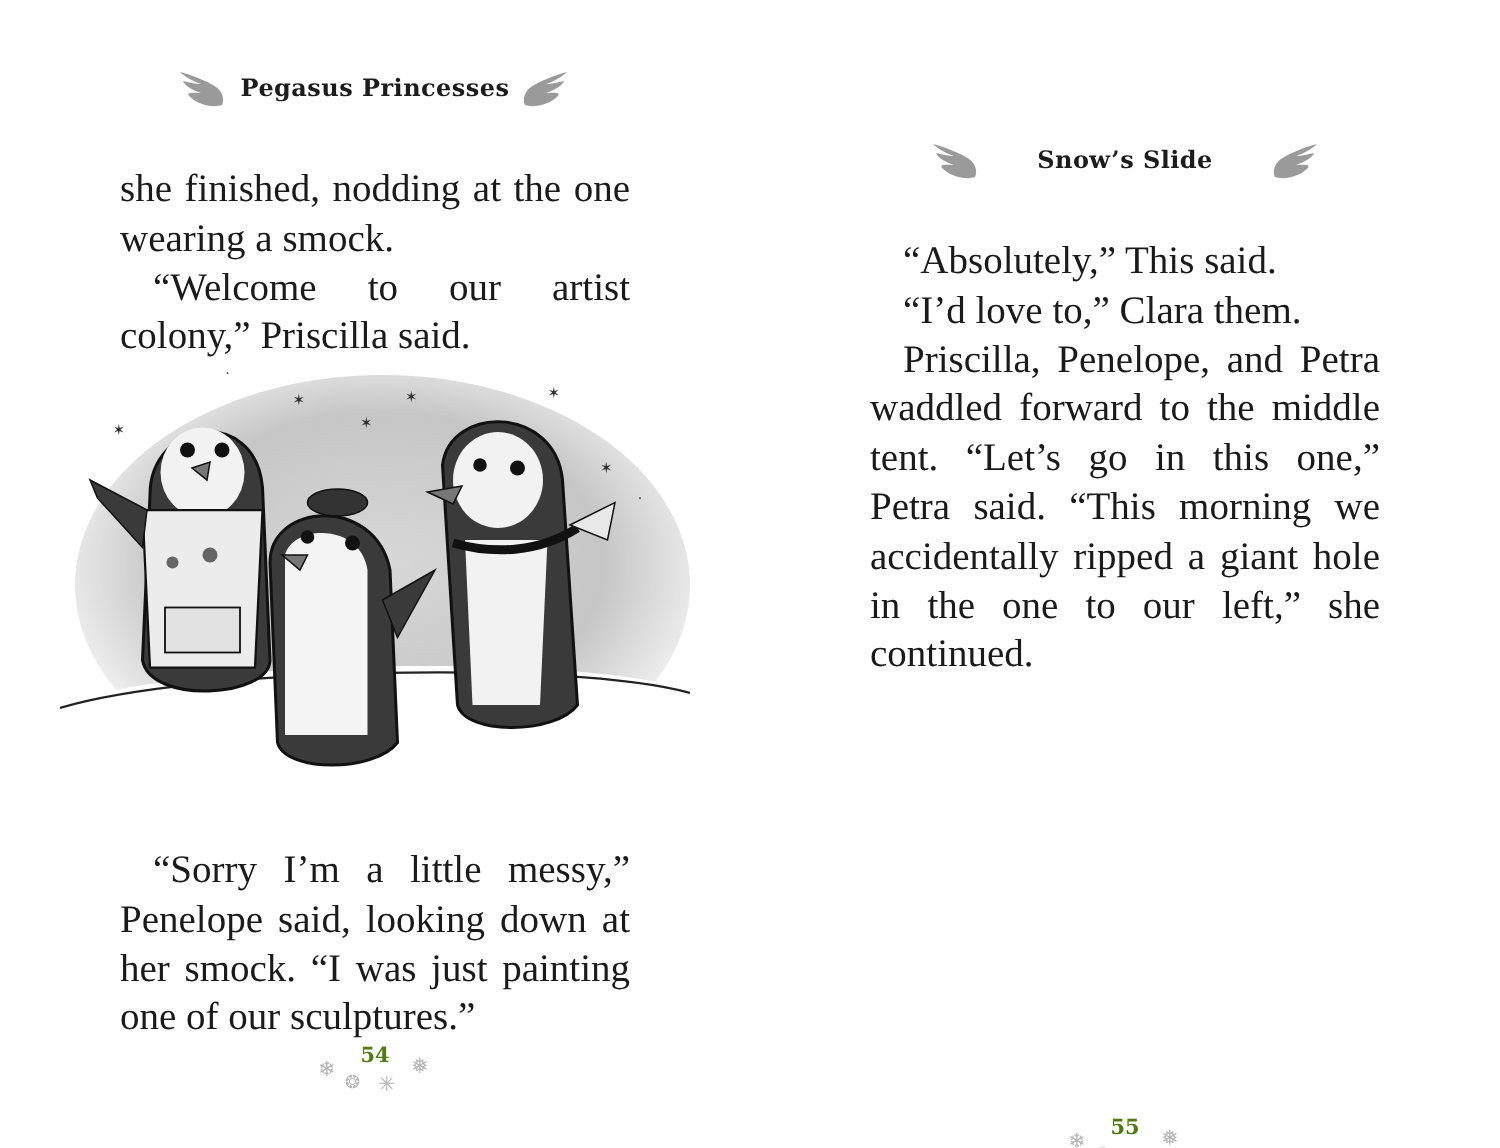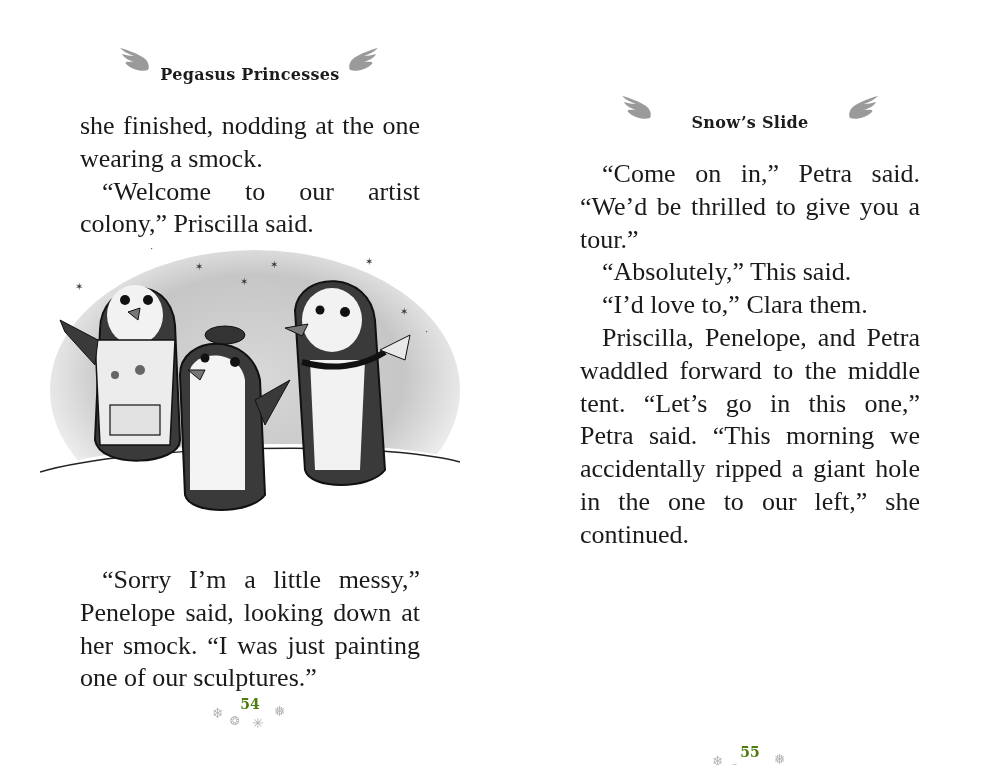--- a/index.html
+++ b/index.html
@@ -1,21 +1,21 @@
 <!DOCTYPE html>
 <html><head>
   <meta charset="utf-8">
   <style>
     html, body { margin:0; padding:0; background:#ffffff; }
     body { width:1000px; height:765px; position:relative; overflow:hidden; font-family:"Liberation Serif", "DejaVu Serif", serif; color:#1a1a1a; }
     .page { position:absolute; top:0; height:765px; }
     .page.left { left:0; width:500px; }
     .page.right { left:500px; width:500px;margin-top:48px; }
     .running-head { position:absolute; top:44px; left:0; width:100%; height:32px; }
-    .running-head .title { position:absolute; top:21px; left:0; width:100%; text-align:center; font-family:"DejaVu Serif", serif; font-weight:bold; font-size:16px; letter-spacing:0.3px; color:#1c1c1c; }
+    .running-head .title { position:absolute; top:5px; left:0; width:100%; text-align:center; font-family:"DejaVu Serif", serif; font-weight:bold; font-size:16px; letter-spacing:0.3px; color:#1c1c1c; }
     .wing { position:absolute; top:0; width:34px; height:30px; }
     .left .wing.w1 { left:118px; } .left .wing.w2 { left:346px; }
     .right .wing.w1 { left:120px; } .right .wing.w2 { left:346px; }
     .body-text { position:absolute; font-size:26px; line-height:32.8px; text-align:justify; }
     .left .body-text { left:80px; width:340px; }
     .right .body-text { left:80px; width:340px; top:110px; }
     .para { margin:0; text-indent:0; }
     .para.indent { text-indent:22px; }
     .illustration { position:absolute; left:40px; top:240px; width:420px; height:290px; }
     .folio { position:absolute; top:696px; left:0; width:100%; height:34px; }
@@ -120,21 +120,20 @@
     </svg>
     <div class="title">Snow’s Slide</div>
     <svg class="wing w2" viewBox="0 0 34 30">
       <g transform="translate(34,0) scale(-1,1)">
         <path d="M2 4 C10 6 20 10 26 14 C30 17 32 22 30 26 C24 28 14 26 8 20 C6 17 12 18 16 18 C10 16 5 13 4 10 C8 11 12 12 16 12 C10 10 5 7 2 4 Z" fill="#9a9a9a"></path>
       </g>
     </svg>
   </div>
 
   <div class="body-text">
-    <p class="para indent">“Come on in,” Petra said. “We’d be thrilled to give you a tour.”</p>
     <p class="para indent">“Absolutely,” This said.</p>
     <p class="para indent">“I’d love to,” Clara them.</p>
     <p class="para indent">Priscilla, Penelope, and Petra waddled forward to the middle tent. “Let’s go in this one,” Petra said. “This morning we accidentally ripped a giant hole in the one to our left,” she continued.</p>
   </div>
 
   <div class="folio">
     <span class="flake" style="left:212px;top:10px;">❄</span>
     <span class="flake" style="left:230px;top:18px;font-size:12px;">❂</span>
     <span class="flake" style="left:252px;top:20px;">✳</span>
     <span class="flake" style="left:274px;top:8px;">❅</span>

